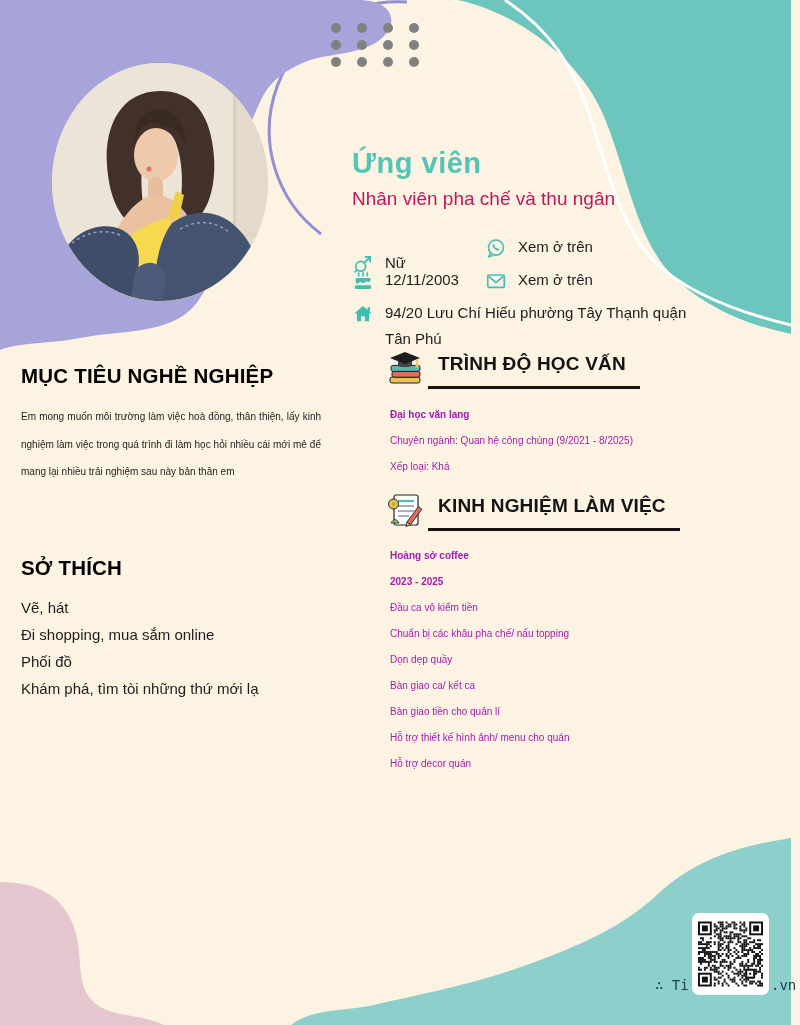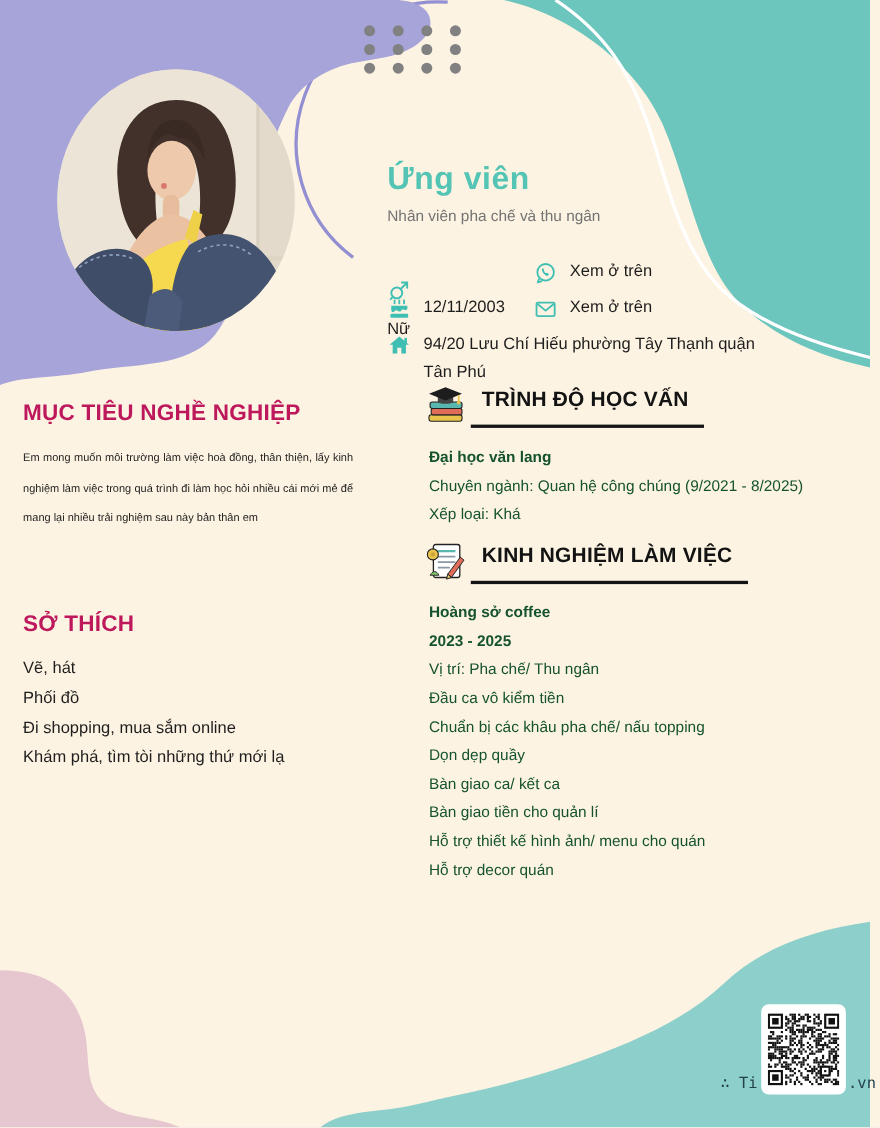--- a/index.html
+++ b/index.html
@@ -7,40 +7,40 @@
   .stage{position:relative;width:800px;height:1025px;}
   .page{position:absolute;left:0;top:0;width:791px;height:1025px;background:#fdf3e2;overflow:hidden;padding-left:33px;}
   svg.bg{position:absolute;left:0;top:0;z-index:0;}
   
   .dots{position:absolute;left:331px;top:23px;display:grid;grid-template-columns:repeat(4,10px);grid-auto-rows:10px;column-gap:16px;row-gap:7px;z-index:2;}
   .dots div{width:10px;height:10px;border-radius:50%;background:#818181;}
   
   .photo{position:absolute;left:52px;top:63px;width:216px;height:238px;border-radius:50%;overflow:hidden;z-index:2;background:#ece4d6;}
   
   .title{position:absolute;left:352px;top:147px;font-size:29px;font-weight:700;color:#54c4b5;z-index:3;letter-spacing:.5px;}
-  .subtitle{position:absolute;left:352px;top:188px;font-size:14px;color:#737373;z-index:3;}
+  .subtitle{position:absolute;left:352px;top:188px;font-size:19px;color:#be185d;z-index:3;}
   
   .cell{position:absolute;display:flex;align-items:flex-start;gap:11px;font-size:15px;color:#1d1d1d;z-index:3;line-height:26px;}
   .cell svg{flex:0 0 auto;margin-top:2px;}
-  .c-gender{left:352px;top:250px;flex-direction:column;}
+  .c-gender{left:352px;top:250px;}
   .c-phone{left:485px;top:234px;}
   .c-birth{left:352px;top:267px;}
   .c-mail{left:485px;top:267px;}
   .c-addr{left:352px;top:300px;width:360px;}
   
   .sec-header{position:absolute;display:flex;align-items:center;gap:9px;z-index:3;}
   .sec-header .hd{font-size:19px;font-weight:700;color:#131313;margin-top:7px;padding:0 14px 11px 10px;margin-left:-4px;border-bottom:3px solid #141414;letter-spacing:.2px;}
   .edu-header{left:387px;top:346px;}
   .exp-header{left:387px;top:488px;}
-  .rbody{position:absolute;left:390px;z-index:3;font-size:14px;color:#14532d;line-height:26px;width:390px;}
+  .rbody{position:absolute;left:390px;z-index:3;font-size:10px;color:#a21caf;line-height:26px;width:390px;}
   .edu-body{top:402px;}
   .exp-body{top:543px;}
   .b{font-weight:700;}
   
-  .l-heading{position:absolute;left:21px;font-size:20.5px;font-weight:700;color:#be185d;z-index:3;letter-spacing:.2px;}
+  .l-heading{position:absolute;left:21px;font-size:20.5px;font-weight:700;color:#000000;z-index:3;letter-spacing:.2px;}
   .obj-heading{top:364px;}
   .hob-heading{top:556px;}
   .obj-body{position:absolute;left:21px;top:403px;width:300px;font-size:10px;line-height:27.5px;color:#1e1e1e;text-align:justify;z-index:3;}
   .hob-list{position:absolute;left:21px;top:594px;font-size:15px;line-height:27px;color:#1e1e1e;z-index:3;}
   
   .wm{position:absolute;top:977px;font-family:"DejaVu Sans Mono","Liberation Mono",monospace;font-size:14px;color:#23424e;z-index:3;}
   .wm-left{left:655px;}
   .wm-right{left:771px;}
   .qr-box{position:absolute;left:692px;top:913px;width:77px;height:82px;background:#fff;border-radius:7px;z-index:4;display:flex;align-items:center;justify-content:center;}
   .icon-teal{color:#3fbfb4;}
@@ -178,39 +178,38 @@
         <path d="M4,31 c2.5,-4.5 6,-4.5 8,0 Z" fill="#7cbf6b" stroke="#222" stroke-width="0.8"></path>
         <path d="M20,30 L31.5,14.5 L34.8,17.2 L23.5,32.8 Z" fill="#e06c5a" stroke="#222" stroke-width="0.9"></path>
         <path d="M20,30 L19,34.5 L23.5,32.8 Z" fill="#f0c96a" stroke="#222" stroke-width="0.9"></path>
       </svg>
       <span class="hd">KINH NGHIỆM LÀM VIỆC</span>
     </div>
     <div class="rbody exp-body">
       <div class="b">Hoàng sở coffee</div>
       <div class="b">2023 - 2025</div>
       <div>
-          <div>Vị trí: Pha chế/ Thu ngân</div>
           <div>Đầu ca vô kiểm tiền</div>
           <div>Chuẩn bị các khâu pha chế/ nấu topping</div>
           <div>Dọn dẹp quầy</div>
           <div>Bàn giao ca/ kết ca</div>
           <div>Bàn giao tiền cho quản lí</div>
           <div>Hỗ trợ thiết kế hình ảnh/ menu cho quán</div>
           <div>Hỗ trợ decor quán</div>
         </div>
     </div>
 
     <div class="l-heading obj-heading">MỤC TIÊU NGHỀ NGHIỆP</div>
     <div class="obj-body">Em mong muốn môi trường làm việc hoà đồng, thân thiện, lấy kinh nghiệm làm việc trong quá trình đi làm học hỏi nhiều cái mới mẻ để mang lại nhiều trải nghiệm sau này bản thân em</div>
 
     <div class="l-heading hob-heading">SỞ THÍCH</div>
     <div class="hob-list">
         <div>Vẽ, hát</div>
+        <div>Đi shopping, mua sắm online</div>
         <div>Phối đồ</div>
-        <div>Đi shopping, mua sắm online</div>
         <div>Khám phá, tìm tòi những thứ mới lạ</div>
       </div>
 
     <div class="wm wm-left">∴ Ti</div>
     <div class="wm wm-right">.vn</div>
     <div class="qr-box">
       <svg id="qr" width="65" height="68" viewBox="0 0 33 33">
           <rect x="10" y="0" width="1" height="1" fill="#111"></rect>
           <rect x="11" y="0" width="1" height="1" fill="#111"></rect>
           <rect x="12" y="0" width="1" height="1" fill="#111"></rect>

